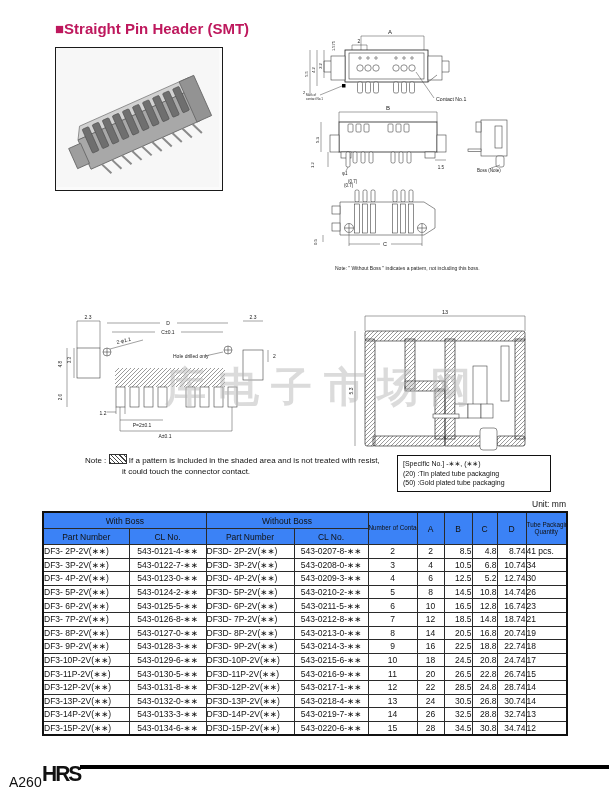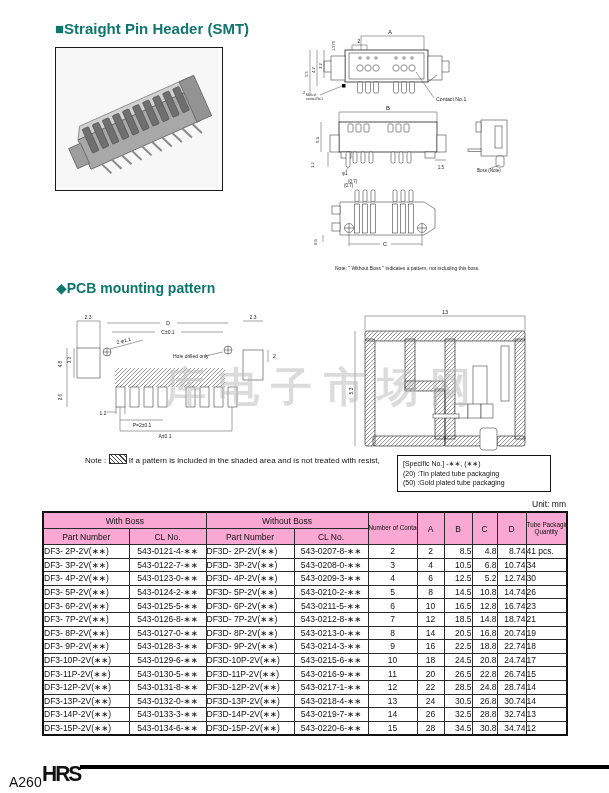--- a/index.html
+++ b/index.html
@@ -1,35 +1,35 @@
 <!DOCTYPE html>
 <html><head>
 <meta charset="utf-8">
 <style>
   html,body{margin:0;padding:0;background:#e8e8e8;}
   #page{position:relative;width:609px;height:793px;background:#ffffff;overflow:hidden;
         font-family:"Liberation Sans","DejaVu Sans",sans-serif;color:#111;}
   .abs{position:absolute;}
-  .sec-title{font-weight:bold;font-size:15px;letter-spacing:0px;color:#0f766e;}
+  .sec-title{font-weight:bold;font-size:15px;letter-spacing:0px;color:#be185d;}
   #photo-box{left:55px;top:47px;width:166px;height:142px;border:1.5px solid #1a1a1a;background:#fbfbfb;}
   svg{display:block;}
   svg text{font-family:"Liberation Sans","DejaVu Sans",sans-serif;fill:#222;}
   .dim{stroke:#444;stroke-width:0.5;fill:none;}
   .body-ln{stroke:#222;stroke-width:0.8;fill:#fff;}
   .thin{stroke:#333;stroke-width:0.55;fill:#fff;}
   .note-sm{font-size:5px;color:#222;}
   .resist-note{font-size:8px;line-height:11px;color:#111;}
   .hatch-swatch{display:inline-block;width:16px;height:8px;border:1px solid #333;vertical-align:-1px;
      background:repeating-linear-gradient(45deg,#444 0 0.8px,transparent 0.8px 3px);}
   #specific-box{left:397px;top:455px;width:142px;border:1.5px solid #111;padding:3px 5px;font-size:7px;line-height:9.5px;background:#fff;}
   #unit-label{left:466px;top:499px;width:100px;text-align:right;font-size:8.5px;}
   #parts-table{left:42px;top:511px;border-collapse:collapse;table-layout:fixed;width:524px;
      font-size:8.5px;border:2px solid #111;background:#fff;}
   #parts-table th,#parts-table td{border:1px solid #2a2a2a;padding:0;overflow:hidden;white-space:nowrap;}
-  #parts-table th{background:#f9a8d4;font-weight:normal;font-size:8.5px;height:15px;}
+  #parts-table th{background:#3b82f6;font-weight:normal;font-size:8.5px;height:15px;}
   #parts-table th.small{font-size:6.3px;line-height:6.8px;}
   #parts-table td{height:12.6px;font-size:8.5px;}
   td.c0,td.c2{text-align:left;padding-left:5px;}
   td.c1,td.c3,td.c4,td.c5{text-align:center;}
   td.c6,td.c7,td.c8{text-align:right;padding-right:4px;}
   td.c9{text-align:left;padding-left:7px;}
   col.w0{width:86px}col.w1{width:77px}col.w2{width:88px}col.w3{width:74px}col.w4{width:49px}
   col.w5{width:27px}col.w6{width:28px}col.w7{width:25px}col.w8{width:29px}col.w9{width:41px}
   #table-note{left:42px;top:741px;font-size:8.5px;}
   #page-num{left:9px;top:768px;font-size:14px;margin-top:6px;}
@@ -211,21 +211,20 @@
     <text x="19" y="64" font-size="4.2" text-anchor="middle" transform="rotate(-90 19 64)">0.5</text>
     <line class="dim" x1="51" y1="55" x2="51" y2="68"></line>
       <line class="dim" x1="124" y1="55" x2="124" y2="68"></line>
     <line class="dim" x1="51" y1="66" x2="82" y2="66"></line>
       <line class="dim" x1="93" y1="66" x2="124" y2="66"></line>
     <text x="87" y="68" font-size="5.5" text-anchor="middle">C</text>
   </svg>
 
   <div class="abs note-sm" style="left:335px;top:265px;">Note: " Without Boss " indicates a pattern, not including this boss.</div>
 
-  <div class="abs sec-title" style="left:56px;top:280px;font-size:14px;">◆PCB mounting pattern</div>
 
   <svg class="abs" style="left:55px;top:300px;" width="290" height="150" viewBox="0 0 290 150">
     <defs>
       <pattern id="hatchA" patternUnits="userSpaceOnUse" width="4" height="4">
         <path d="M0,4 L4,0" stroke="#555" stroke-width="0.6"></path>
       </pattern>
     </defs>
     <rect class="thin" x="22" y="48" width="23" height="30"></rect>
     <rect class="thin" x="188" y="50" width="20" height="30"></rect>
     <line class="dim" x1="22" y1="21" x2="45" y2="21"></line>
@@ -315,20 +314,21 @@
       <rect x="156" y="50" width="8" height="55"></rect>
       <rect x="88" y="118" width="26" height="4"></rect>
       <rect x="135" y="132" width="17" height="22" rx="3"></rect>
     </g>
   </svg>
 
   <div class="abs resist-note" style="left:45px;top:454px;width:360px;margin-left:40px;">
     <span>Note :</span>
     <span class="hatch-swatch"></span>
     <span>If a pattern is included in the shaded area and is not treated with resist,</span>
+    <div style="padding-left:37px;">it could touch the connector contact.</div>
   </div>
 
   <div id="specific-box" class="abs">
     <div>[Specific No.] -∗∗, (∗∗)</div>
     <div>(20) :Tin plated tube packaging</div>
     <div>(50) :Gold plated tube packaging</div>
   </div>
 
   <div id="unit-label" class="abs">Unit: mm</div>
 

